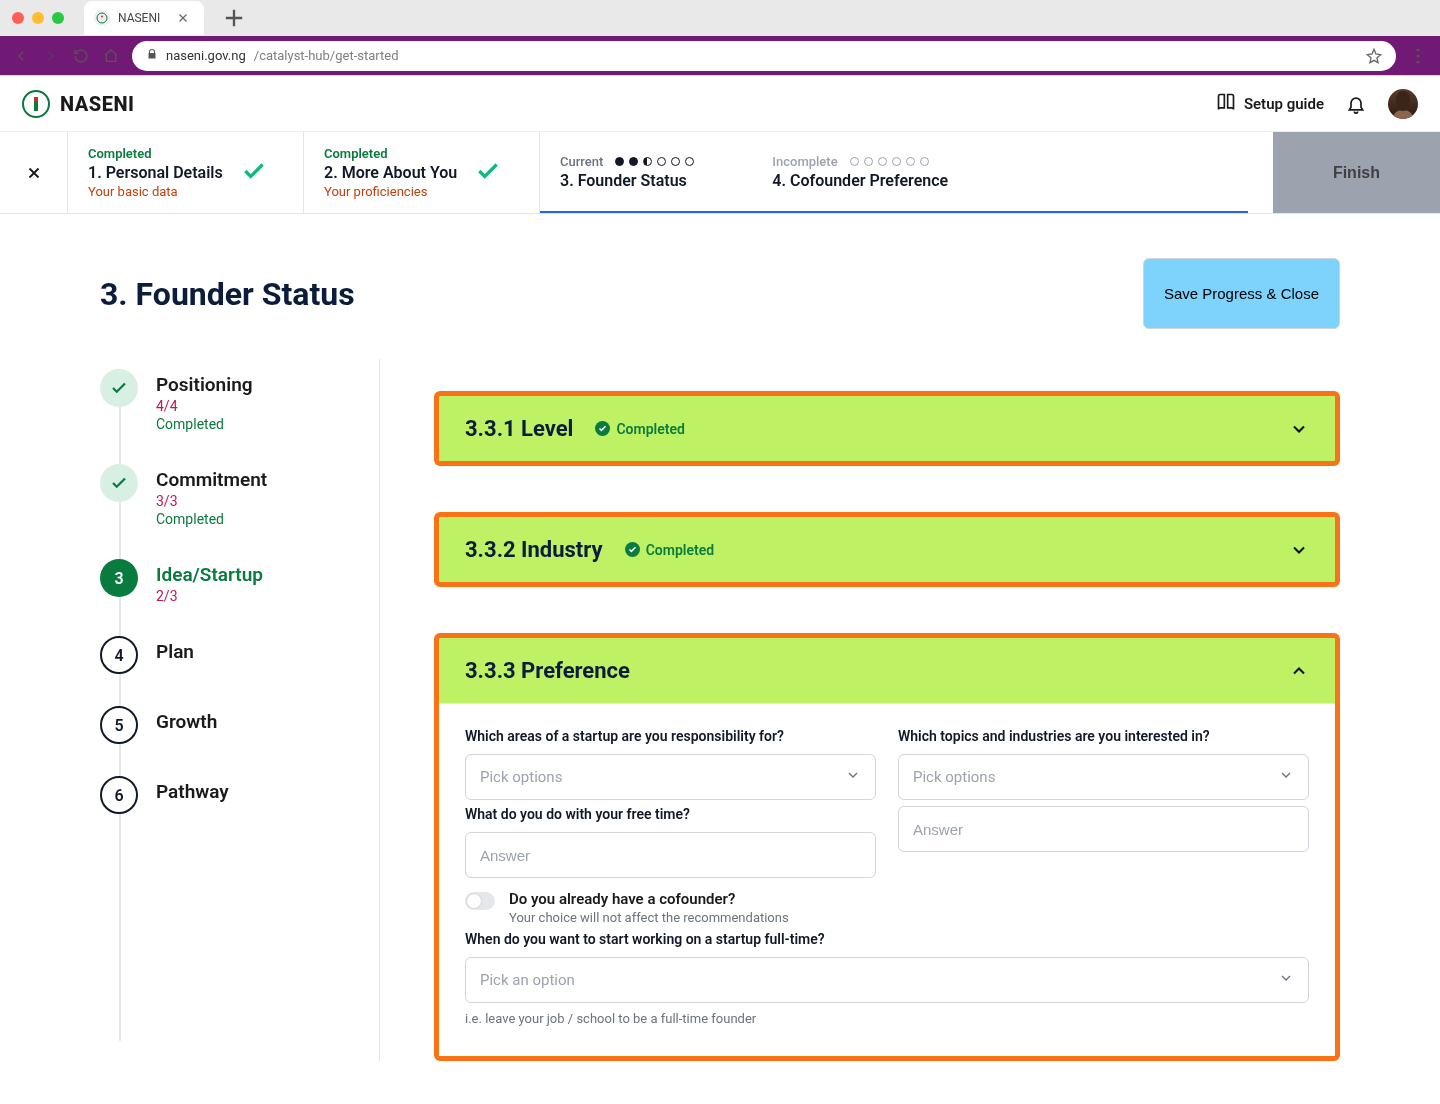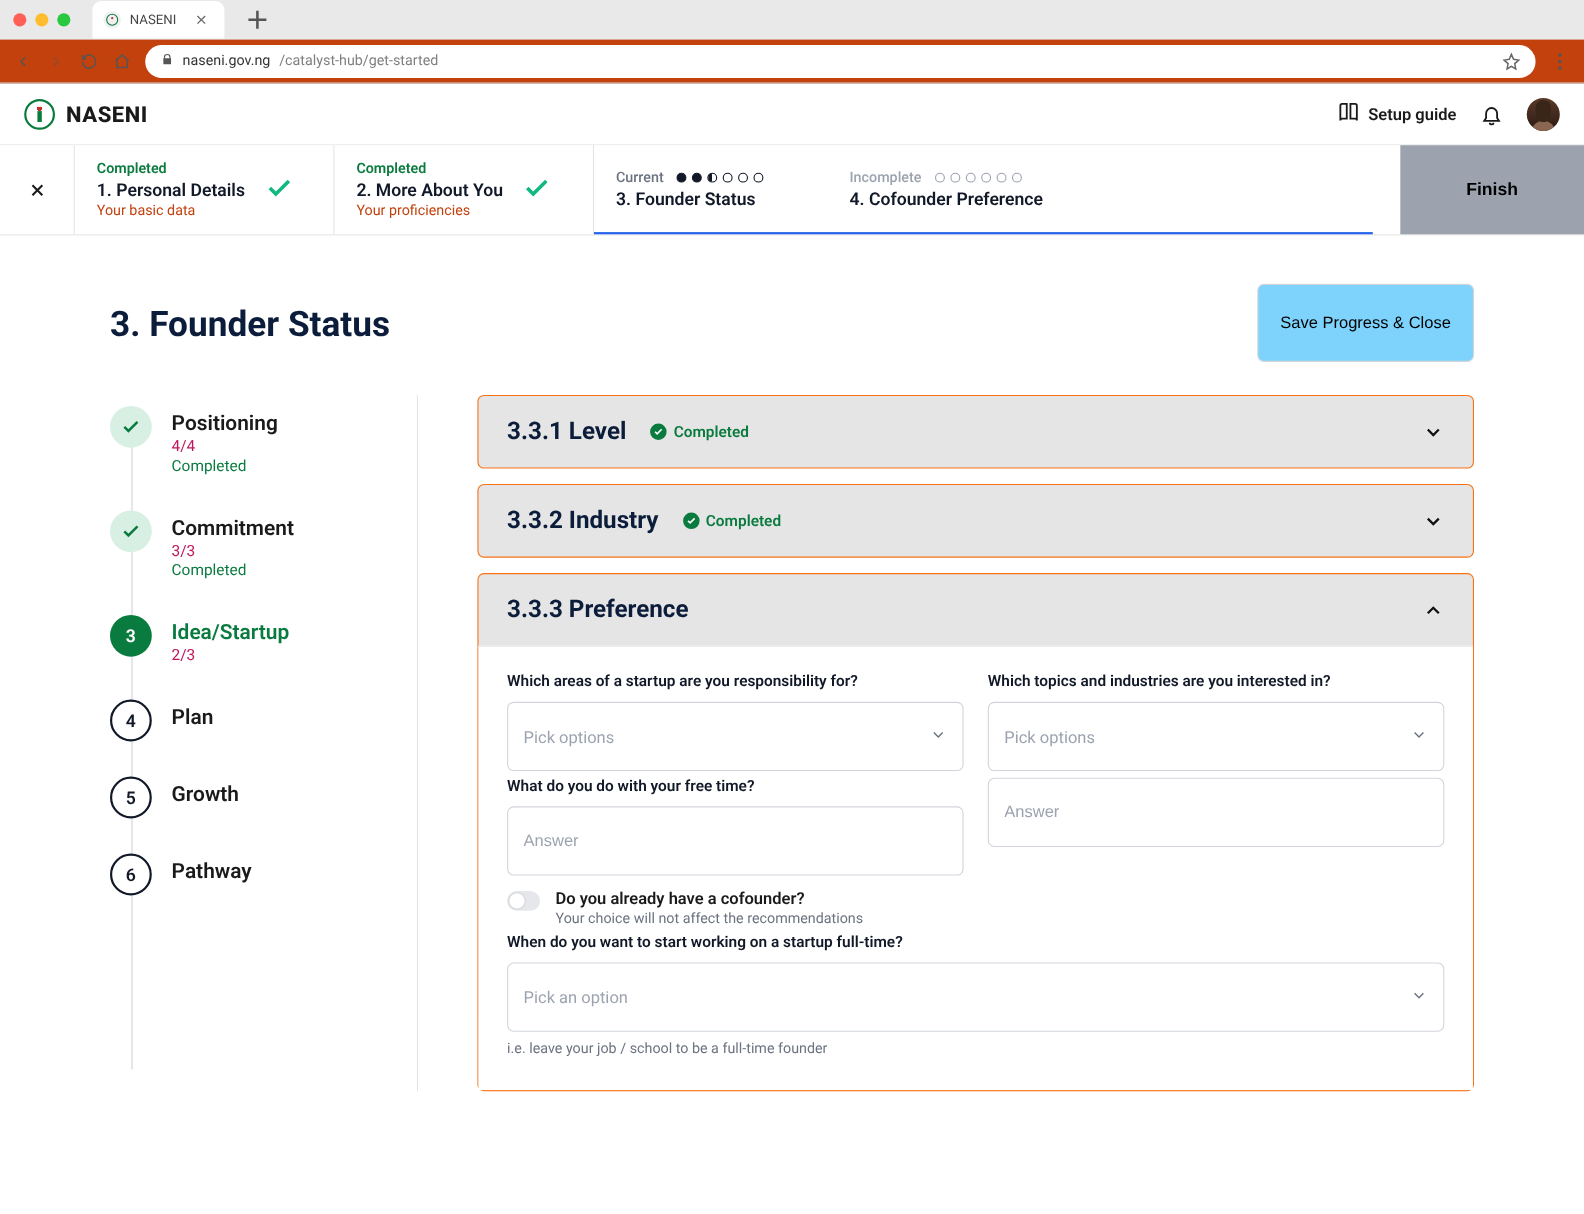--- a/index.html
+++ b/index.html
@@ -10,21 +10,21 @@
 .tab-bar { display: flex; align-items: center; height: 36px; padding: 0 12px; gap: 8px; }
 .traffic-lights { display: flex; gap: 8px; align-items: center; }
 .traffic-light { width: 12px; height: 12px; border-radius: 50%; }
 .tl-red { background: #ff5f57; } .tl-yellow { background: #febc2e; } .tl-green { background: #28c840; }
 .tab { background: #fff; border-radius: 8px 8px 0 0; height: 34px; display: flex; align-items: center; padding: 0 10px; gap: 8px; margin-left: 12px; min-width: 120px; }
 .tab-favicon { width: 16px; height: 16px; border-radius: 50%; background: #f0f0f0; display:flex; align-items:center; justify-content:center; }
 .tab-favicon svg { width:12px; height:12px; }
 .tab-title { font-size: 12px; color: #444; }
 .tab-close { width: 14px; height: 14px; display:flex; align-items:center; justify-content:center; color:#666; margin-left:8px; }
 .newtab { width:28px; height:28px; display:flex; align-items:center; justify-content:center; color:#555; margin-left:8px; }
-.nav-bar { display:flex; align-items:center; height: 40px; padding: 0 12px; gap: 12px; background:#c2410c; border-bottom:1px solid #d6d6d6; }
+.nav-bar { display:flex; align-items:center; height: 40px; padding: 0 12px; gap: 12px; background:#701a75; border-bottom:1px solid #d6d6d6; }
 .nav-icon { width:18px; height:18px; color:#555; display:flex; align-items:center; justify-content:center; }
 .nav-icon svg { width:16px; height:16px; }
 .address-bar { flex:1; background:#fff; border-radius: 20px; height: 30px; display:flex; align-items:center; padding: 0 14px; gap:8px; color:#333; font-size:13px; }
 .address-bar .lock { color:#555; }
 .address-path { color:#808080; }
 .star-icon { width:16px; height:16px; color:#666; margin-left:auto; }
 .kebab { width:20px; display:flex; justify-content:center; color:#555; }
 
 
 .app-header { height: 56px; display:flex; align-items:center; padding: 0 22px; border-bottom: 1px solid #eee; }
@@ -52,21 +52,21 @@
 .step-title { font-size:16px; font-weight:600; color:#111827; }
 .step-sub { font-size:13px; color:#c2410c; }
 .step-check { color:#10b981; }
 .step-check svg { width:26px; height:26px; }
 .dots { display:flex; gap:5px; margin-left:2px; }
 .dot { width:9px; height:9px; border-radius:50%; border:1.5px solid #111827; }
 .dot.filled { background:#111827; }
 .dot.half { background: linear-gradient(90deg,#111827 50%, #fff 50%); }
 .dots.muted .dot { border-color:#9ca3af; }
 .step-row { display:flex; align-items:center; gap:10px; }
-.finish { background:#9ca3af; color:#000000; border:none; font-weight:600; font-size:16px; padding: 0 60px; cursor:pointer;margin-left:25px; }
+.finish { background:#9ca3af; color:#404040; border:none; font-weight:600; font-size:16px; padding: 0 60px; cursor:pointer;margin-left:25px; }
 .finish-wrap { display:flex; align-items:stretch; margin-left:auto; }
 .finish-wrap button { }
 
 
 .main { padding: 44px 100px 60px; }
 .page-head { display:flex; align-items:center; justify-content:space-between; margin-bottom: 30px; }
 .page-title { font-size:32px; font-weight:700; color:#0b1d3a; }
 .save-btn { background:#7dd3fc; border:1px solid #d1d5db; border-radius:6px; padding: 26px 20px; font-size:15px; font-weight:500; cursor:pointer; }
 
 .content { display:flex; gap: 54px; }
@@ -81,32 +81,32 @@
 .nav-badge.active { background:#0a7b3f; color:#fff; }
 .nav-badge.pending { border:2px solid #111827; color:#111827; }
 .nav-meta { display:flex; flex-direction:column; gap:2px; padding-top:4px; }
 .nav-label { font-size:19px; font-weight:600; }
 .nav-label.active { color:#0a7b3f; }
 .nav-count { color:#be185d; font-size:14px; }
 .nav-state { color:#0a7b3f; font-size:14px; }
 
 
 .panel { flex:1; display:flex; flex-direction:column; gap:14px; }
-.accordion { border:1px solid #f97316; border-radius:6px; background:#e5e5e5; }
+.accordion { border:5px solid #f97316; border-radius:6px; background:#bef264;margin-top:32px; }
 .acc-head { display:flex; align-items:center; padding: 20px 26px; gap:22px; }
 .acc-title { font-size:22px; font-weight:700; color:#0b1d3a; }
 .badge-complete { display:inline-flex; align-items:center; gap:6px; color:#0a7b3f; font-weight:600; font-size:14px; }
 .badge-complete .bdot { width:15px; height:15px; border-radius:50%; background:#0a7b3f; display:flex; align-items:center; justify-content:center; }
 .badge-complete .bdot svg { width:9px; height:9px; color:#fff; }
 .chev { margin-left:auto; display:flex; color:#111; }
 .chev svg { width:20px; height:20px; }
 .acc-body { background:#fff; border-top:1px solid #e5e7eb; padding: 24px 26px 30px; }
 .grid2 { display:grid; grid-template-columns: 1fr 1fr; gap: 6px 22px; }
 .field-label { font-size:14px; font-weight:600; color:#111827; margin-bottom:10px; display:block; }
-.select, .text-input { width:100%; border:1px solid #d1d5db; border-radius:6px; height:63px; padding:0 14px; font-size:15px; color:#111827; background:#fff; display:flex; align-items:center; justify-content:space-between; }
+.select, .text-input { width:100%; border:1px solid #d1d5db; border-radius:6px; height:46px; padding:0 14px; font-size:15px; color:#111827; background:#fff; display:flex; align-items:center; justify-content:space-between; }
 .select .ph { color:#9ca3af; }
 .text-input::placeholder { color:#9ca3af; }
 .toggle-row { display:flex; gap:14px; align-items:flex-start; margin-top: 6px; }
 .toggle { width:30px; height:18px; background:#e5e7eb; border-radius:999px; position:relative; flex-shrink:0; margin-top:2px; }
 .toggle::after { content:""; position:absolute; width:14px; height:14px; border-radius:50%; background:#fff; top:2px; left:2px; box-shadow:0 0 2px rgba(0,0,0,.2); }
 .toggle-text .tt { font-weight:600; font-size:15px; }
 .toggle-text .ts { color:#6b7280; font-size:13px; margin-top:2px; }
 .full { grid-column: 1 / -1; }
 .helper { color:#6b7280; font-size:13px; margin-top:8px; }
 </style>

